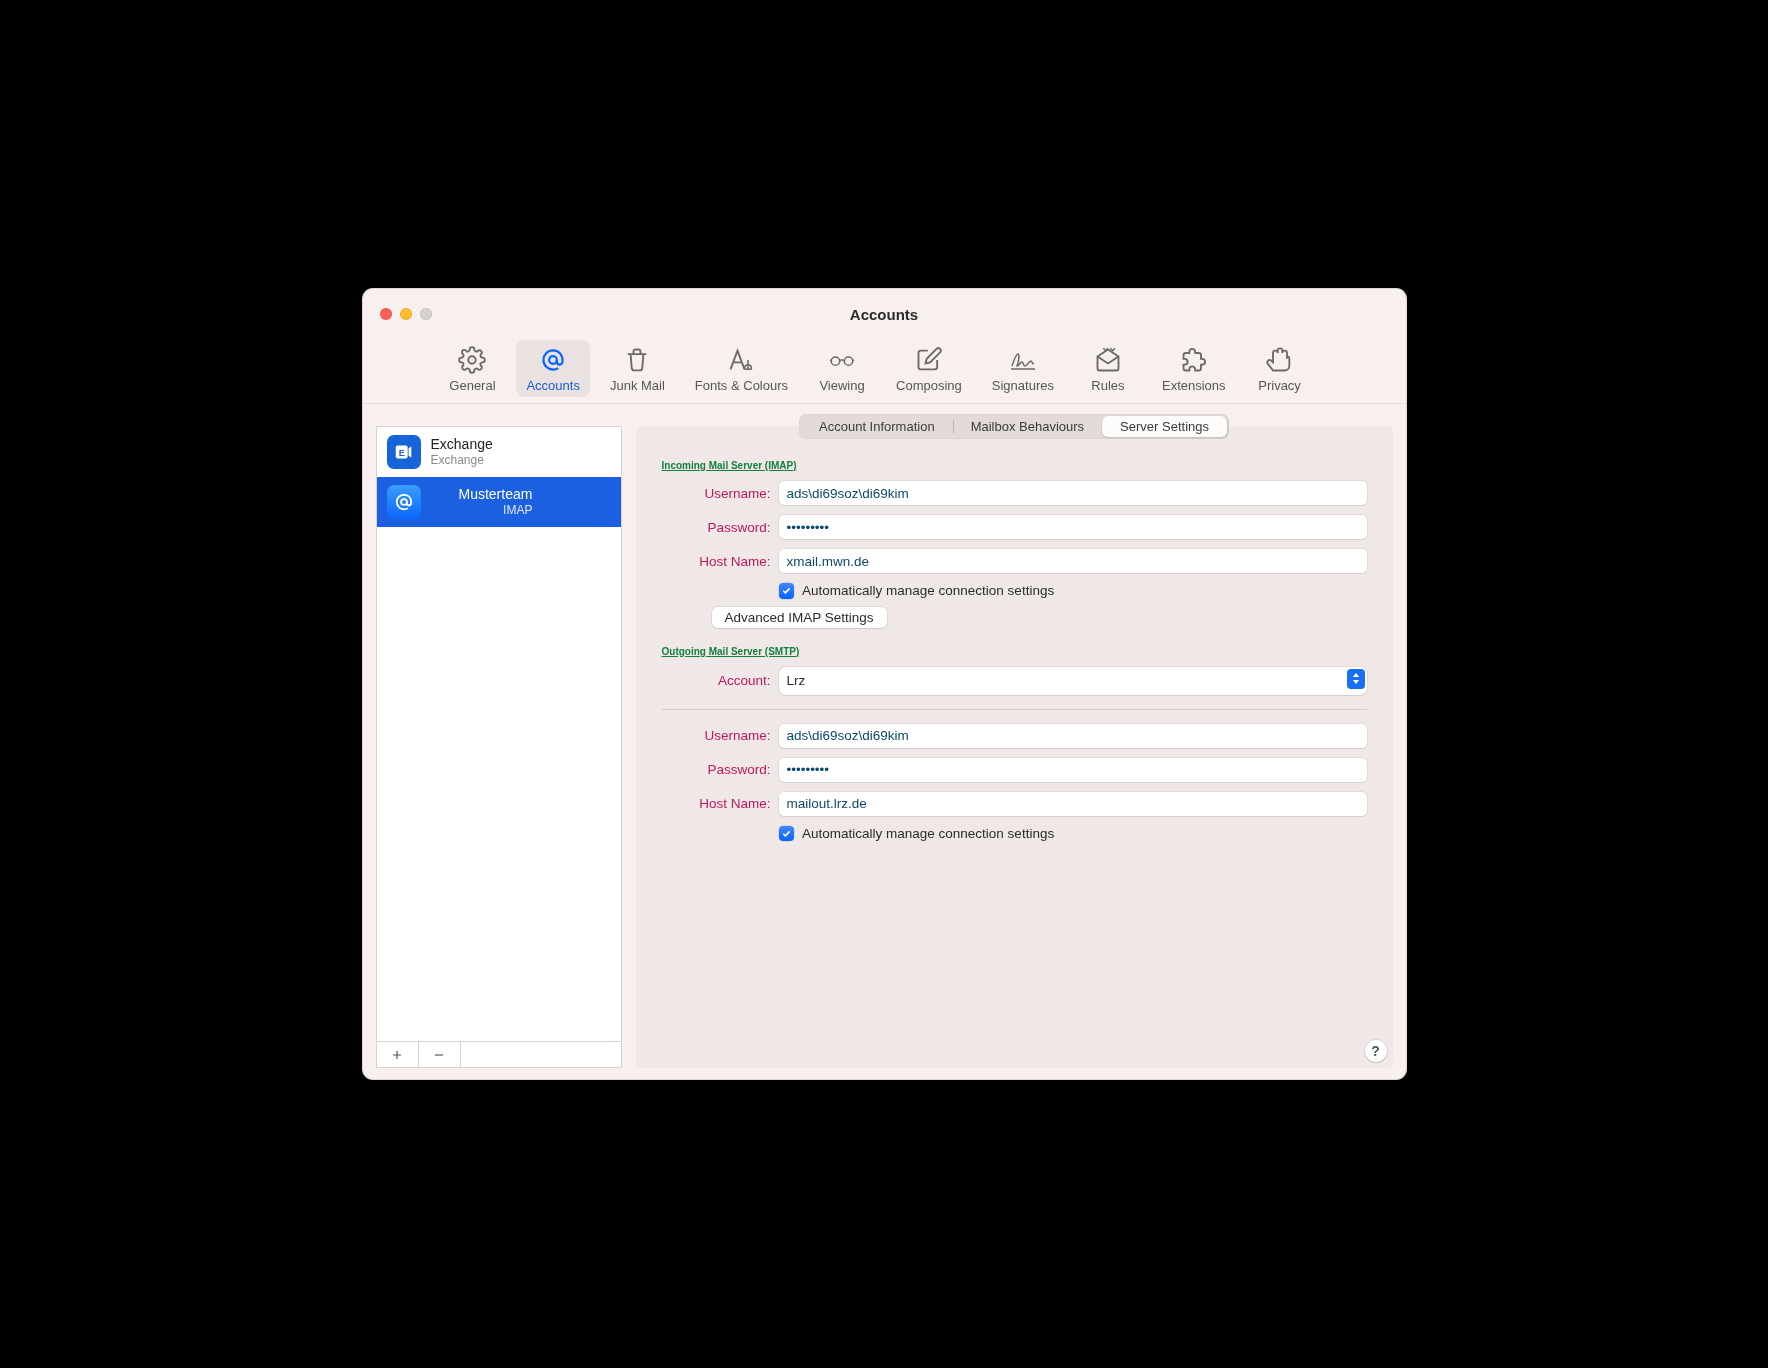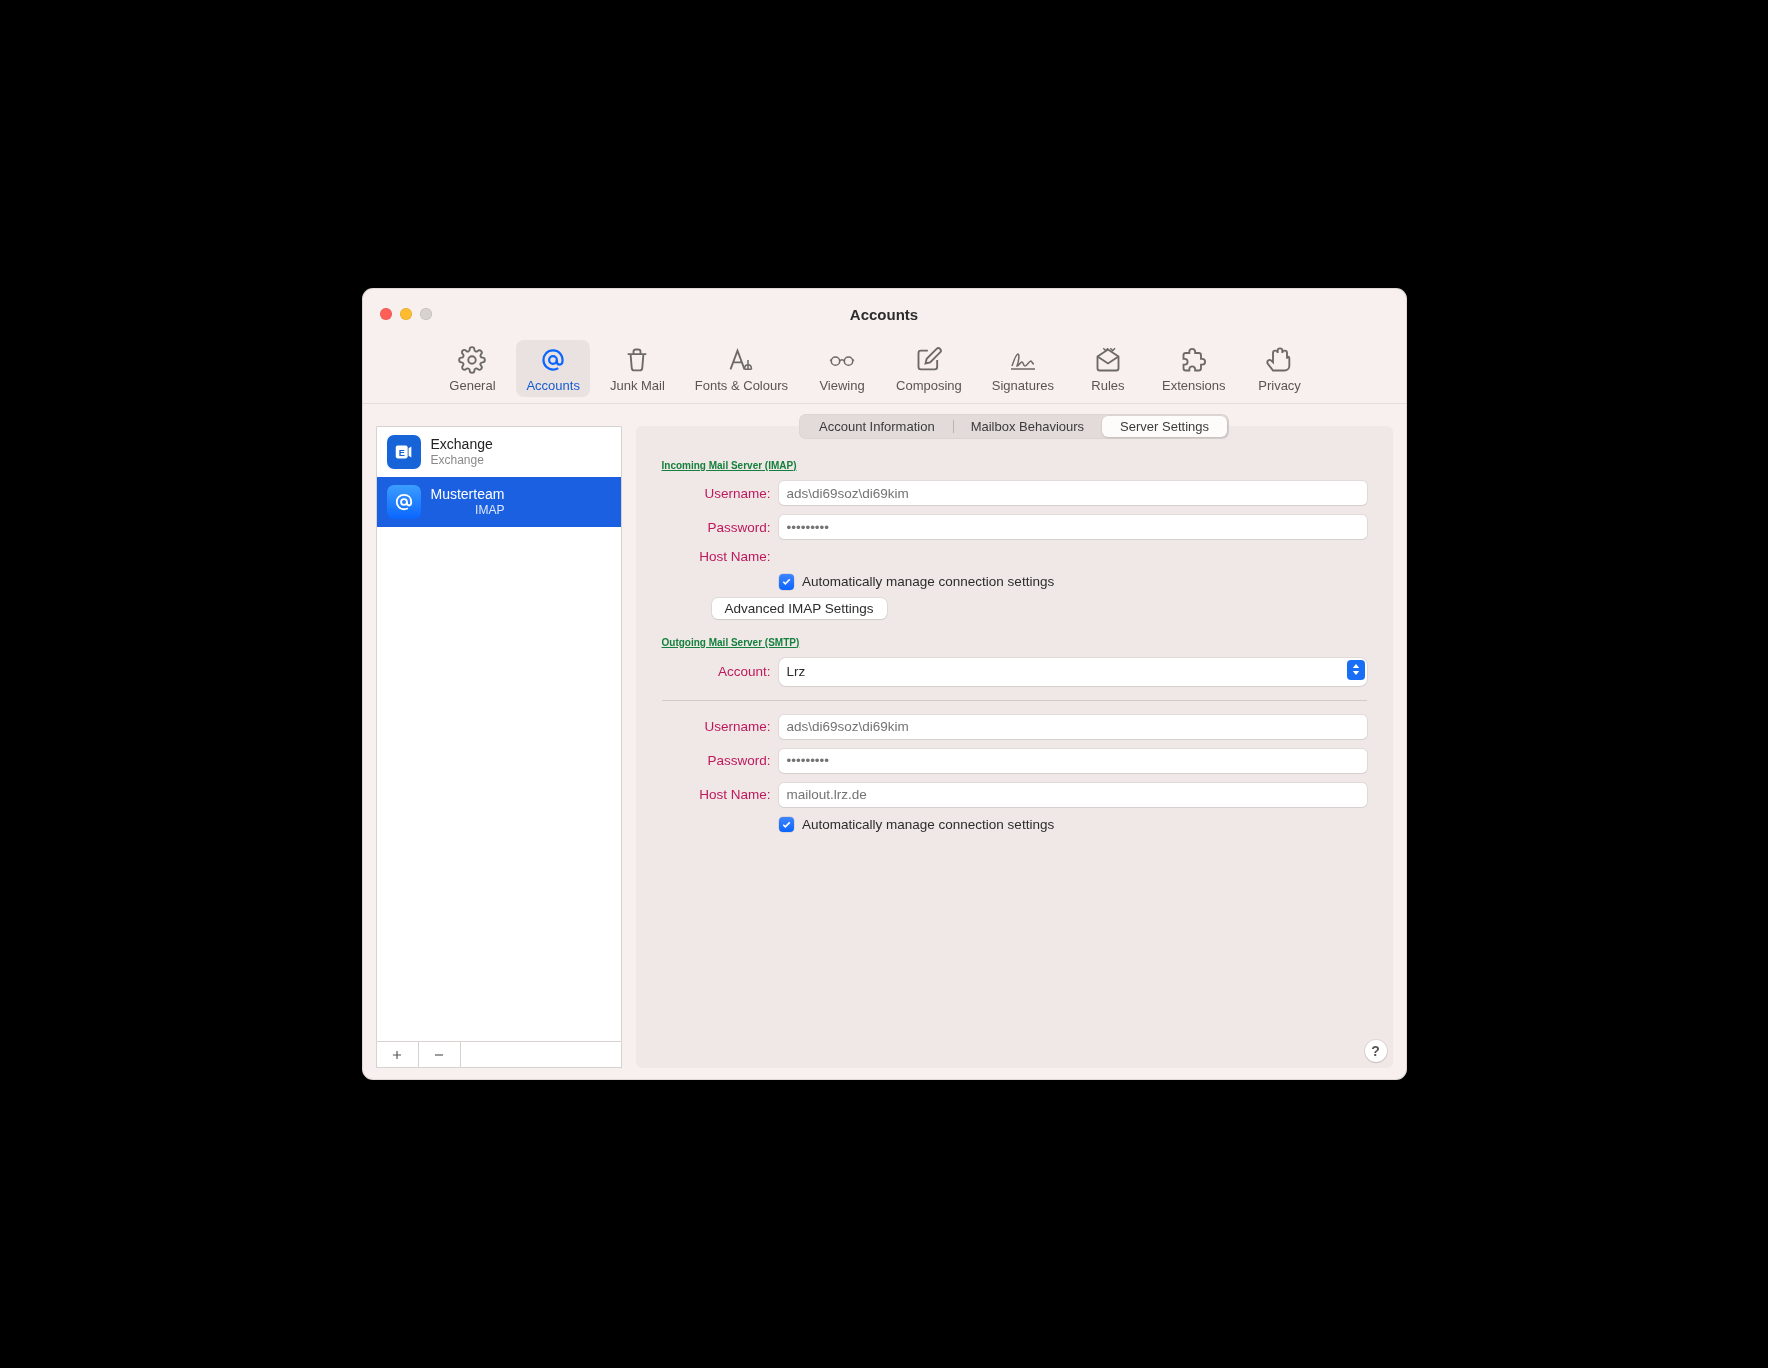--- a/index.html
+++ b/index.html
@@ -121,21 +121,21 @@
     .account-row .aicon {
       width: 34px; height: 34px;
       border-radius: 7px;
       display:flex; align-items:center; justify-content:center;
       flex-shrink:0;
     }
     .account-row .texts { display:flex; flex-direction:column; line-height:1.2;}
     .account-row .acct-name { font-size: 14px; font-weight: 500; color:#222;}
     .account-row .acct-type { font-size: 12px; color:#8a8a8a;}
     .account-row.selected { background: #1a60e0;}
-    .account-row.selected .acct-name{ color:#fff; font-weight:500;}
+    .account-row.selected .acct-name{ color:#fff; font-weight:500;margin-left:28px;}
     .account-row.selected .acct-type{ color:rgba(255,255,255,0.85);text-align:right;}
     .sidebar-footer{
       display:flex;
       border:1px solid #d7d2cf;
       border-top:none;
       height:26px;
       background:#fff;
     }
     .sidebar-footer .btn{
       width:42px;
@@ -207,21 +207,21 @@
       font-size:13.5px;
       color:#be185d;
       padding-right:8px;
     }
     .row .ctrl{ flex:1; }
     input[type=text], input[type=password]{
       width:100%;
       height:24px;
       padding:0 8px;
       font-size:13.5px;
-      color:#737373;
+      color:#0c4a6e;
       background:#fff;
       border:none;
       border-radius:5px;
       box-shadow: 0 0 0 1px rgba(0,0,0,.06), 0 1px 1px rgba(0,0,0,.05);
       outline:none;
     }
     .check-row{
       display:flex;
       align-items:center;
       gap:8px;
@@ -458,20 +458,21 @@
         <div class="row">
           <div class="label">Username:</div>
           <div class="ctrl"><input type="text" value="ads\di69soz\di69kim" style=""></div>
         </div>
         <div class="row">
           <div class="label">Password:</div>
           <div class="ctrl"><input type="text" value="•••••••••" style=""></div>
         </div>
         <div class="row">
           <div class="label">Host Name:</div>
+          <div class="ctrl"><input type="text" value="xmail.mwn.de" style=""></div>
         </div>
         <div class="check-row">
           <span class="check">
               <svg viewBox="0 0 24 24" fill="none" stroke="#fff" stroke-width="3.5">
                 <path d="M5 12.5l4.5 4.5L19 7.5"></path>
               </svg>
             </span>
           <span>Automatically manage connection settings</span>
         </div>
         <div class="push-btn">Advanced IMAP Settings</div>

